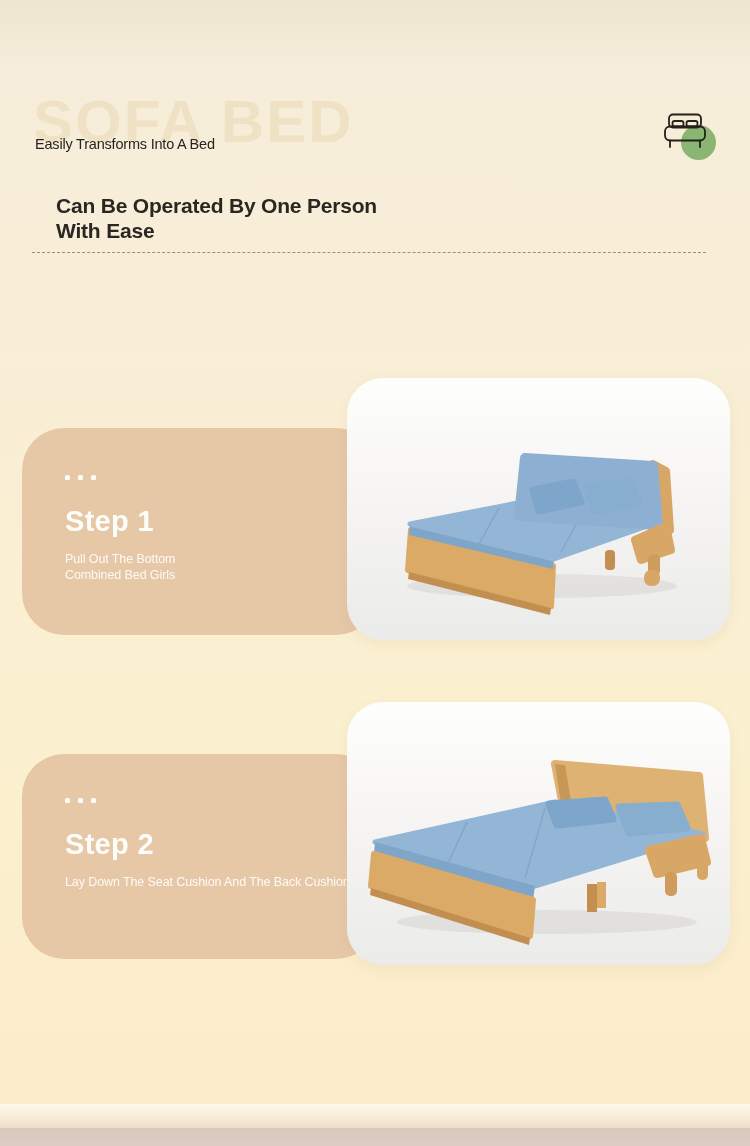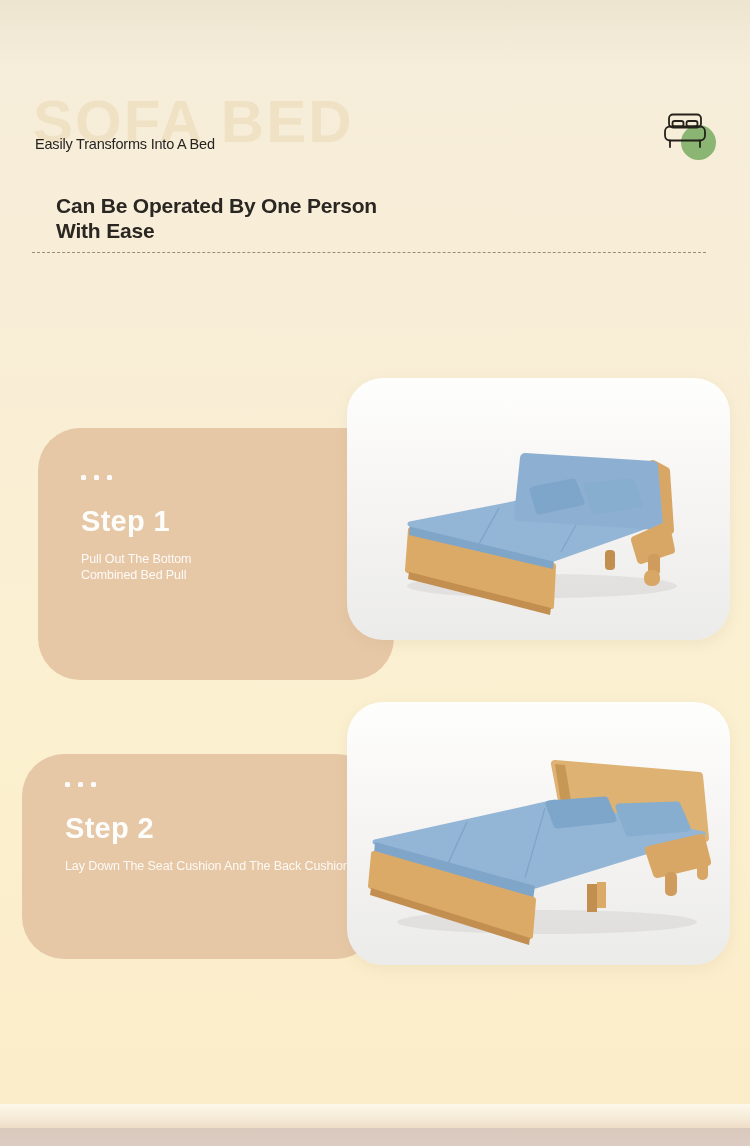--- a/index.html
+++ b/index.html
@@ -34,24 +34,24 @@
   .header-badge{position:absolute;left:660px;top:110px;width:58px;height:54px;}
   .header-badge .green-dot{
     position:absolute;left:21px;top:15px;width:35px;height:35px;border-radius:50%;
   }
   .header-badge svg{position:absolute;left:2px;top:3px;}
   
   .step-card{
     position:absolute;left:22px;width:356px;border-radius:42px;
     background:#e7c8a6;z-index:1;
   }
-  .card-1{top:428px;height:252px;margin-left:16px;}
+  .card-1{top:428px;height:207px;}
   .card-2{top:754px;height:205px;}
   .step-card .card-inner{position:relative;z-index:3;padding:47px 0 0 43px;}
-  .card-2 .card-inner{padding-top:28px;}
+  .card-2 .card-inner{padding-top:44px;}
   .dots{display:flex;gap:8px;}
   .dots span{width:5px;height:5px;border-radius:1.5px;background:#ffffff;opacity:.95;}
   .step-label{
     margin-top:25px;font-size:29px;font-weight:700;letter-spacing:.3px;color:#fdfdfc;
   }
   .step-desc{
     margin-top:14px;font-size:12.5px;font-weight:400;letter-spacing:-.1px;
     line-height:15.5px;color:rgba(255,255,255,.9);white-space:nowrap;
   }
   .image-panel{
@@ -101,21 +101,21 @@
   <div class="step-card card-1">
     <div class="card-inner">
       <div class="dots">
           <span></span>
           <span></span>
           <span></span>
         </div>
       <div class="step-label">Step 1</div>
       <div class="step-desc">
         <span>Pull Out The Bottom</span><br>
-        <span>Combined Bed Pull</span>
+        <span>Combined Bed Girls</span>
       </div>
     </div>
   </div>
 
   <div class="image-panel panel-1">
     <svg width="383" height="262" viewBox="0 0 383 262" fill="none">
       <ellipse cx="195" cy="208" rx="135" ry="12" fill="rgba(80,70,60,.08)"></ellipse>
 
       <polygon points="64,152 206,188 204,228 61,192" fill="#dcaa67" stroke="#dcaa67" stroke-width="6" stroke-linejoin="round"></polygon>
       <polygon points="62,194 204,230 203,237 61,201" fill="#c28f50"></polygon>

